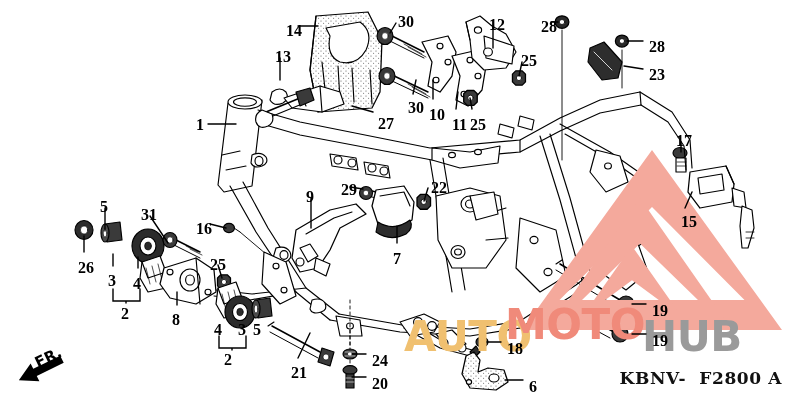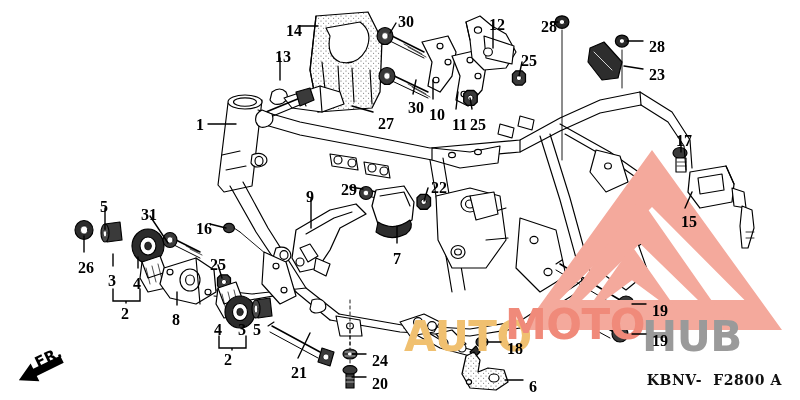--- a/index.html
+++ b/index.html
@@ -36,21 +36,21 @@
     color:#000;
     white-space:nowrap;
     line-height:15px;
   }
 
   #partcode{
     position:absolute;
     right:18px;bottom:12px;
     font-family:"DejaVu Serif", serif;
     font-weight:bold;
-    font-size:14px;
+    font-size:17px;
     letter-spacing:0.6px;
     color:#111;
     z-index:6;
     white-space:pre;
   }
   #frmark{
     position:absolute;left:8px;top:348px;z-index:6;
     font-family:"DejaVu Sans", sans-serif;font-weight:bold;font-size:15px;color:#000;
   }
 </style>

